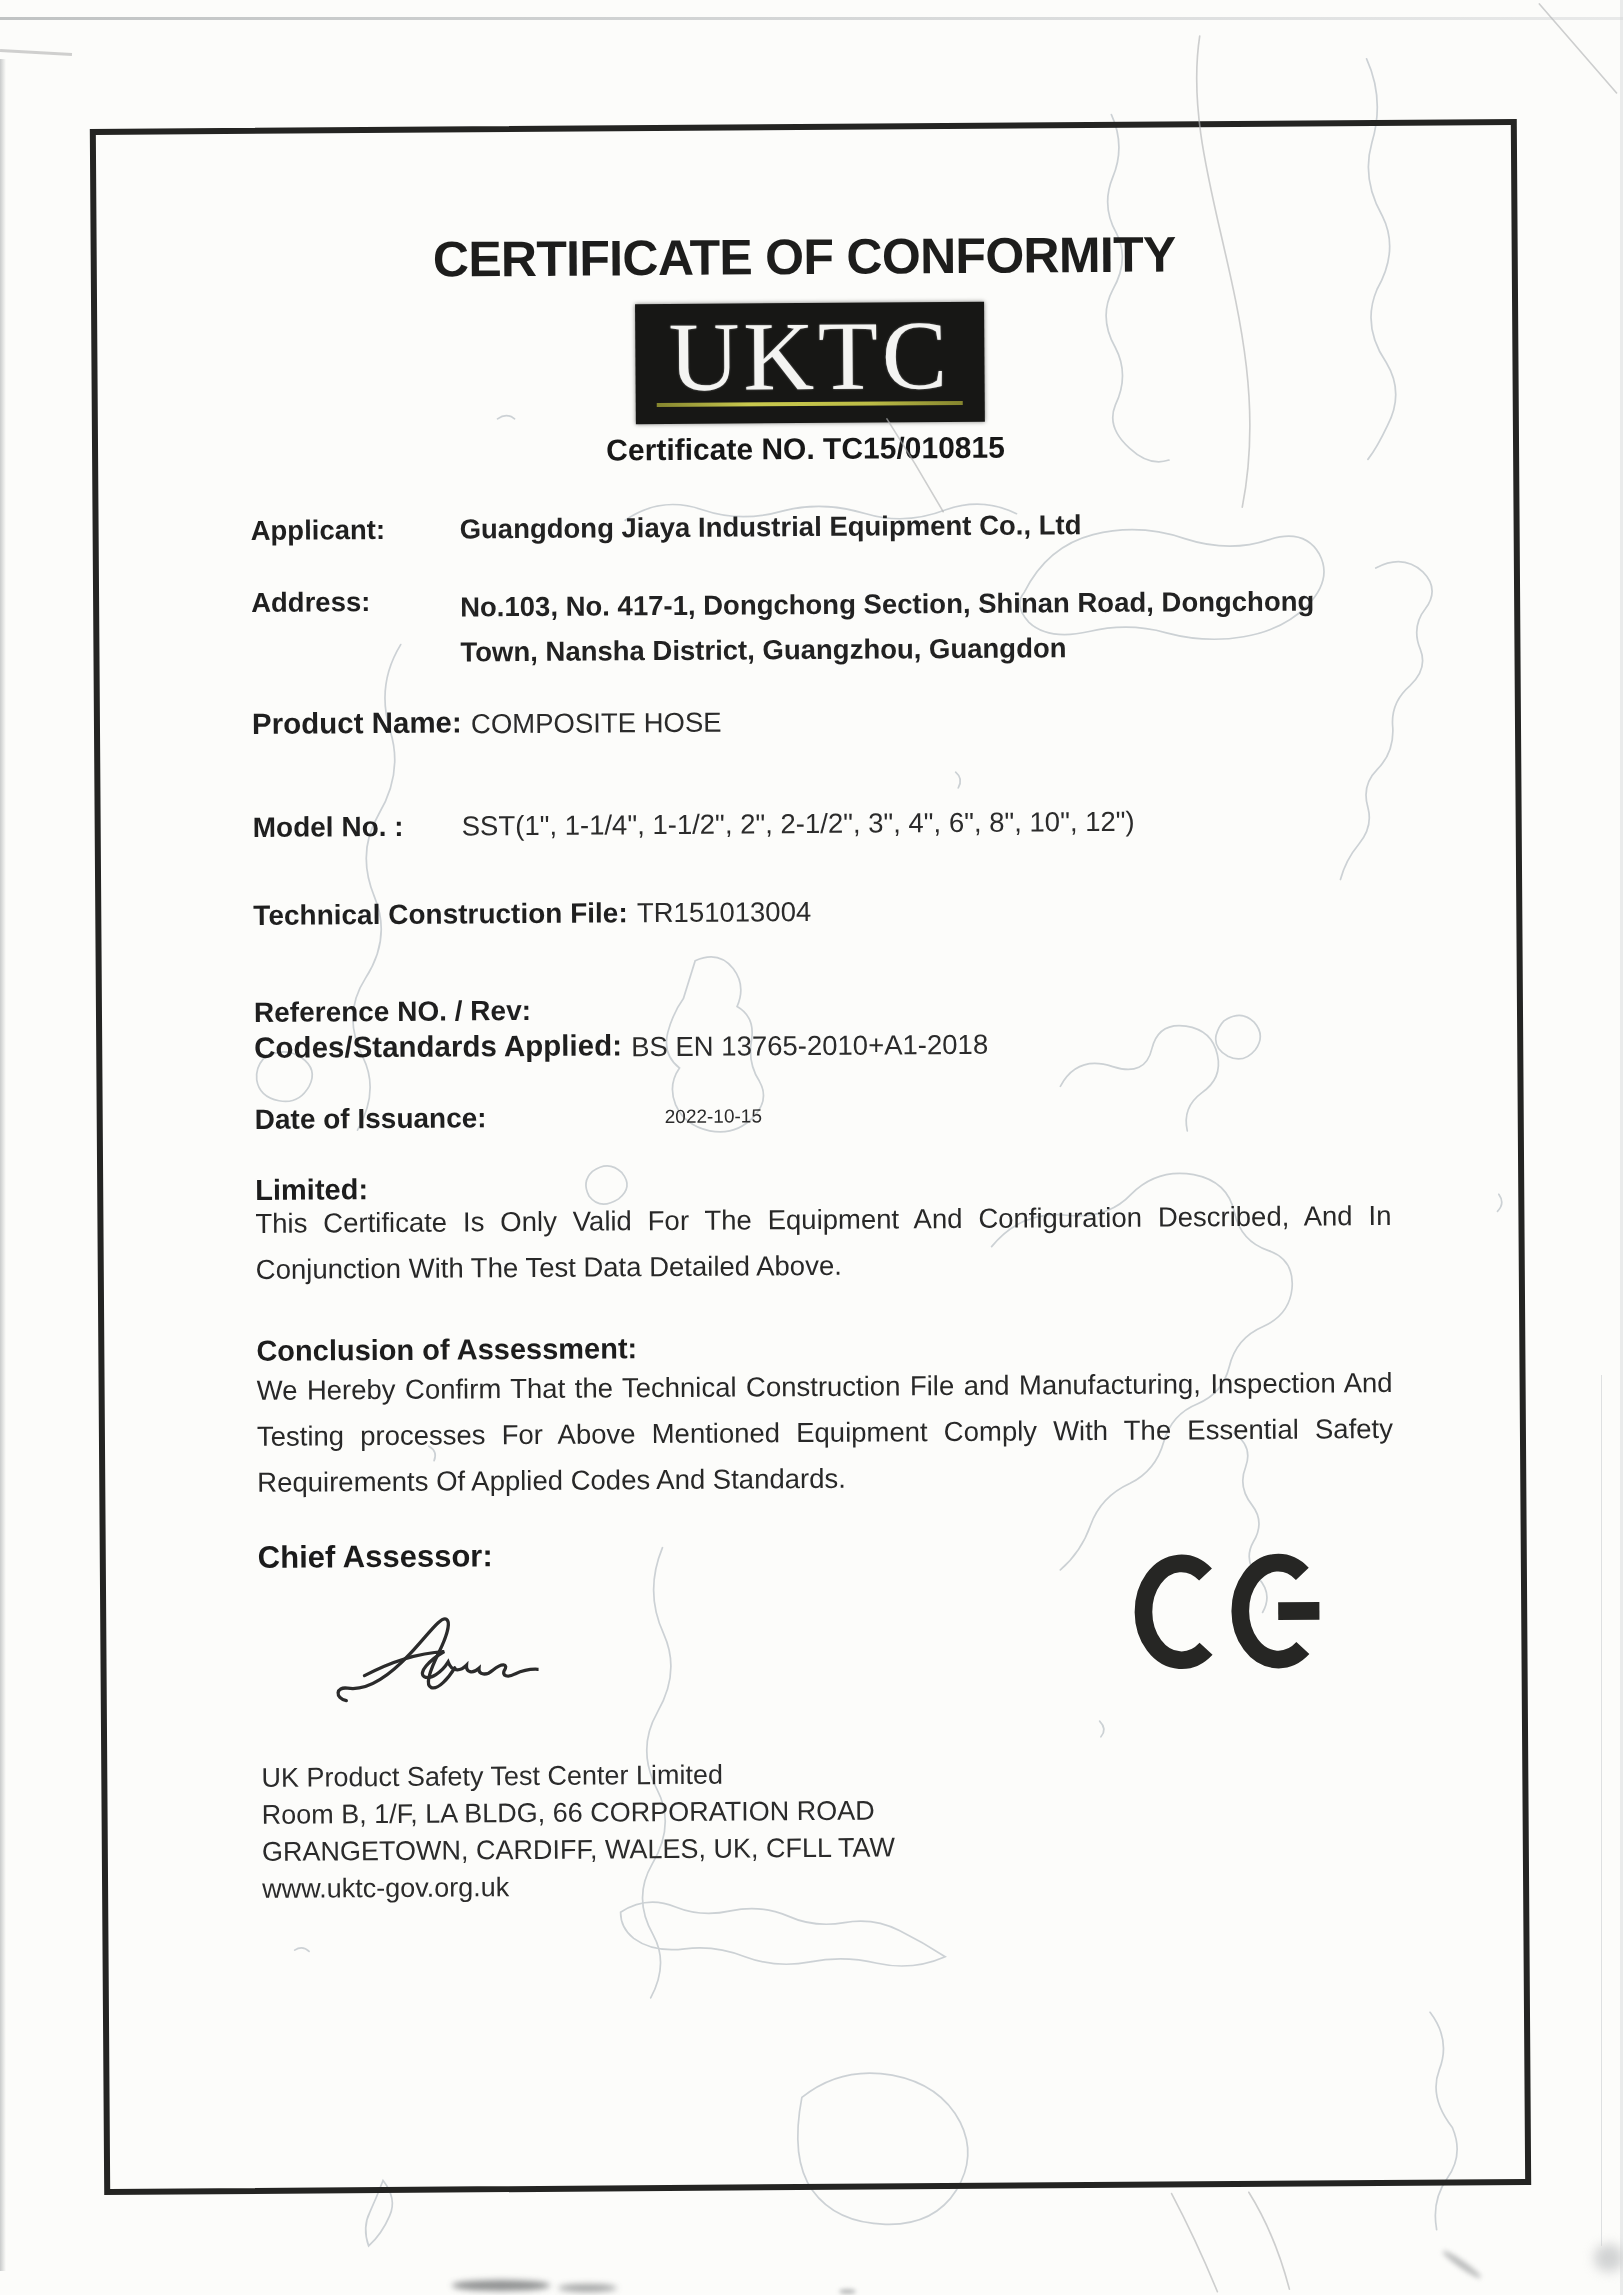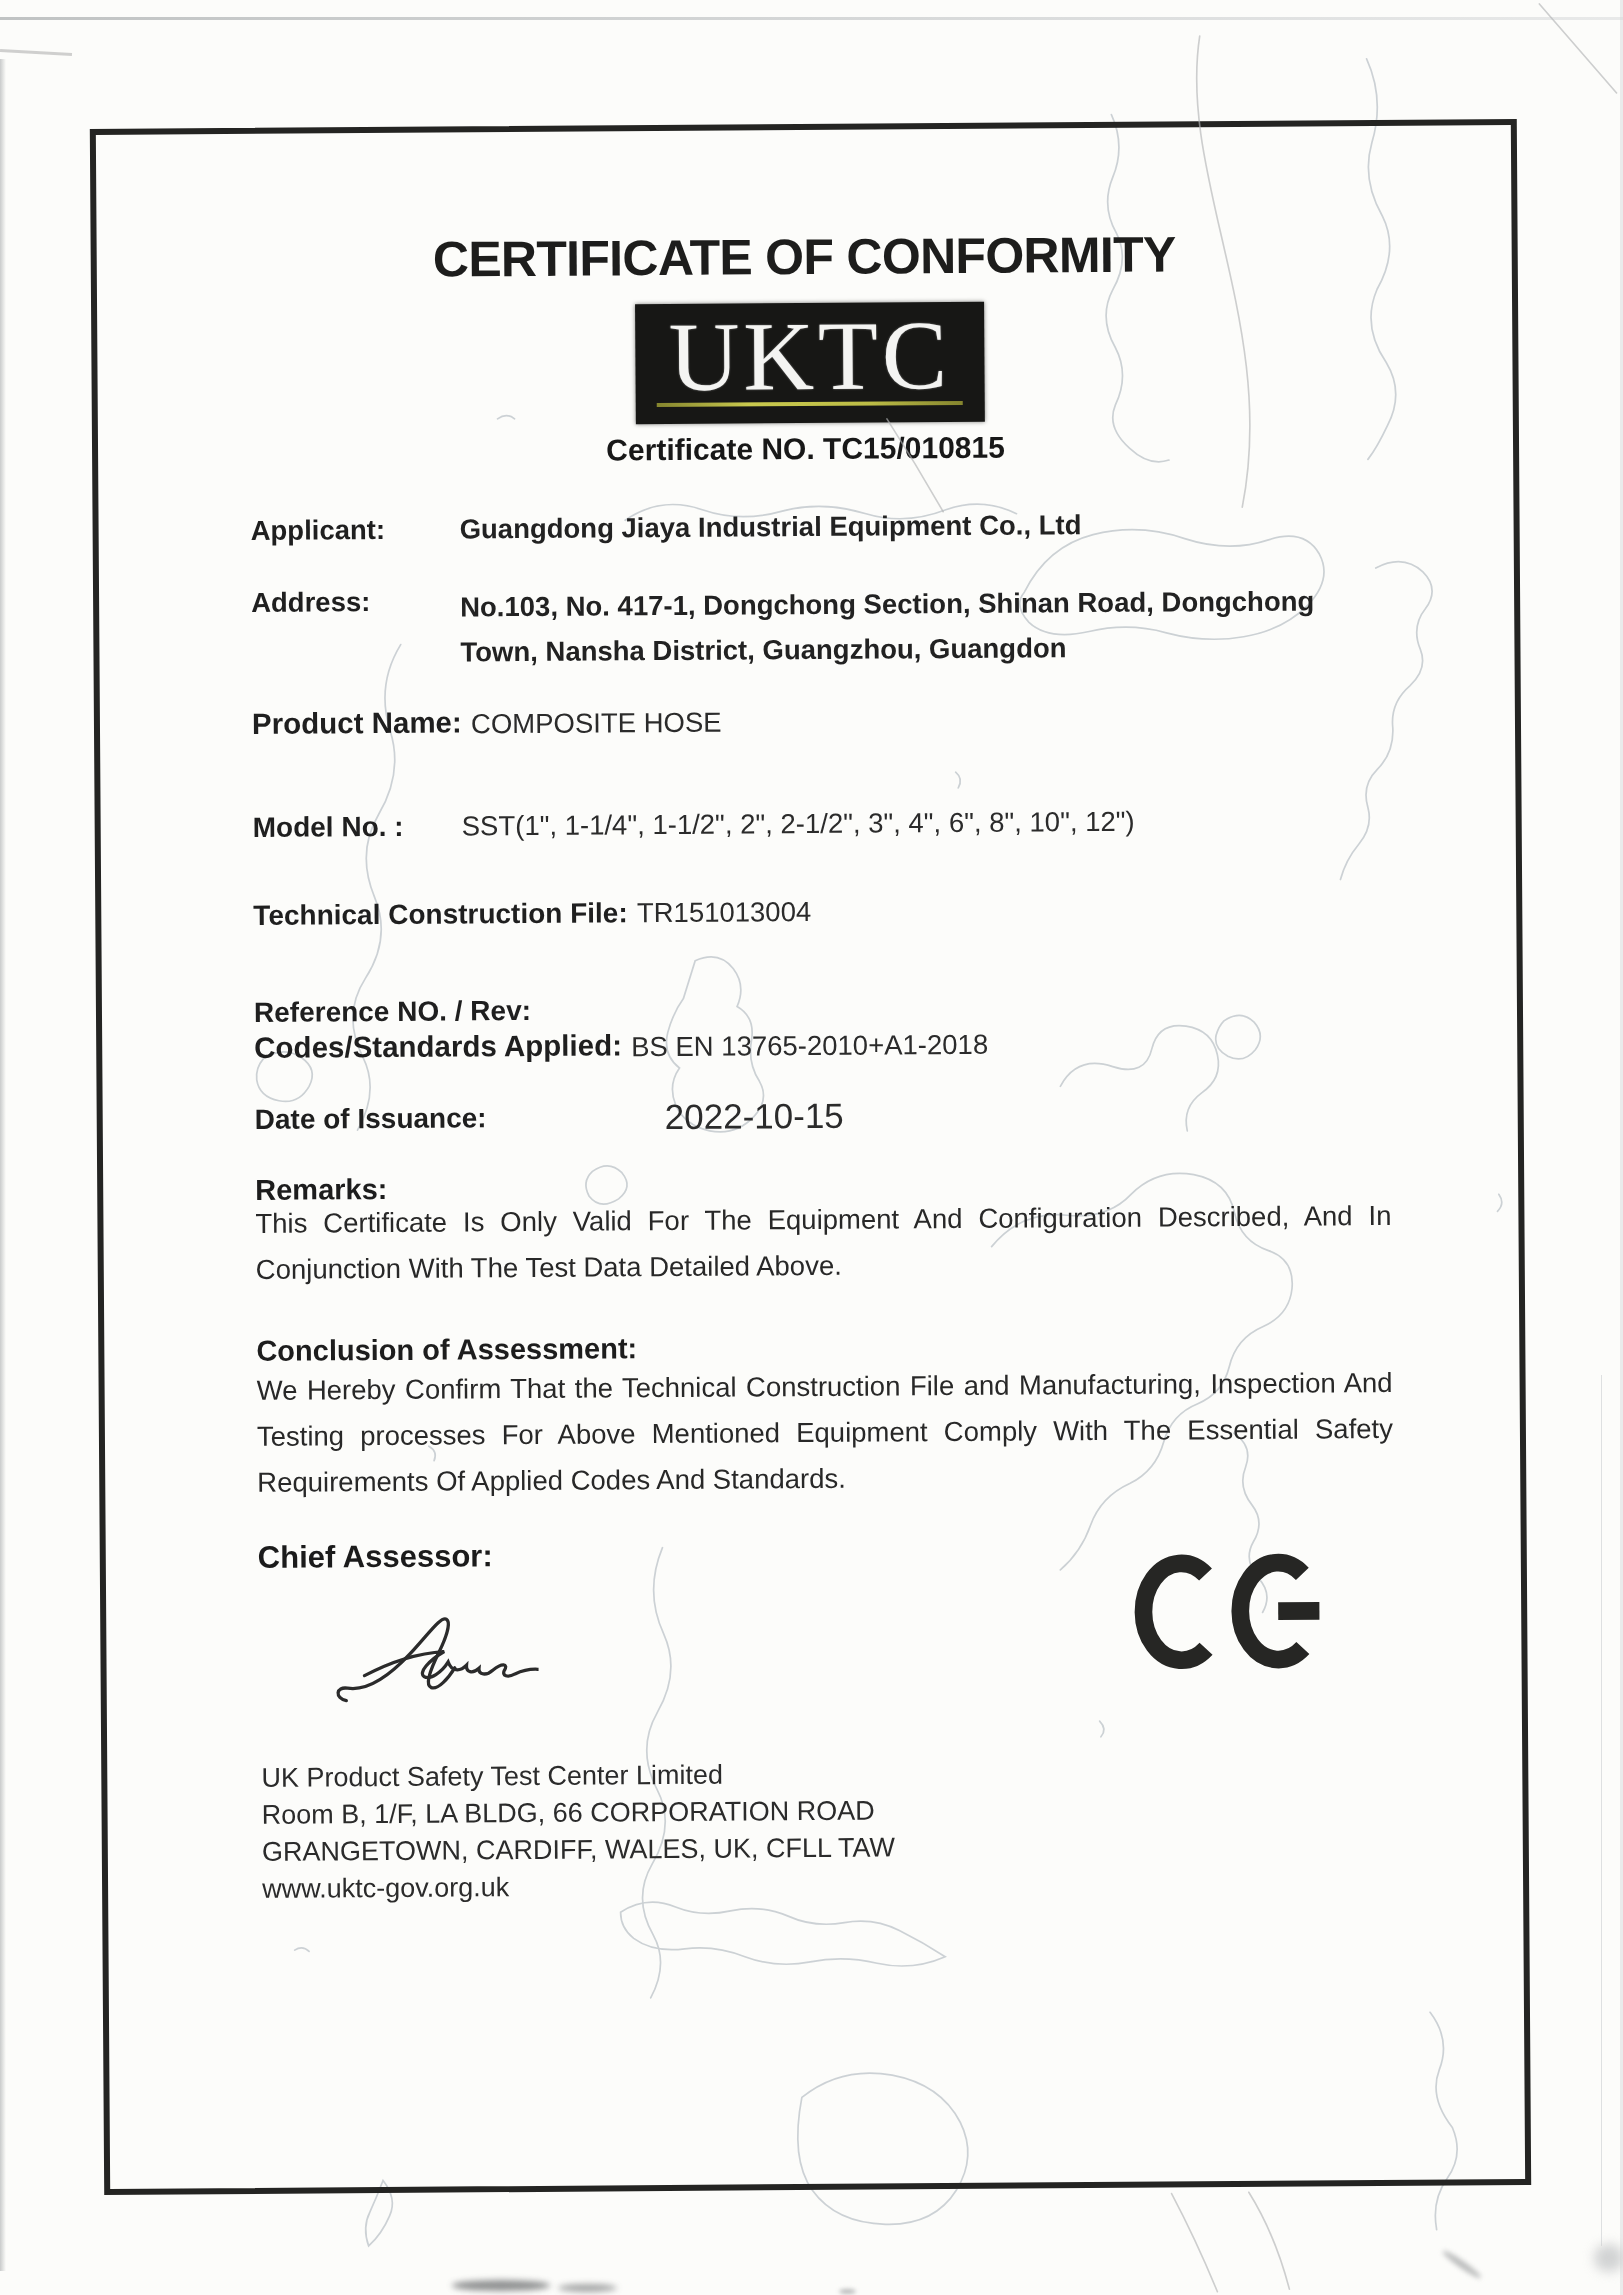--- a/index.html
+++ b/index.html
@@ -134,24 +134,24 @@
     <span class="reg-val"></span>
   </div>
 
   <div class="abs row" style="top:897px;font-size:29.5px">
     <span class="lbl">Codes/Standards Applied:</span>
     <span class="reg-val inline-gap" style="font-size:27.5px;padding-top:2px">BS EN 13765-2010+A1-2018</span>
   </div>
 
   <div class="abs row" style="top:969px;font-size:28px">
     <span class="lbl w626">Date of Issuance:</span>
-    <span class="reg-val" style="font-size:35px">2022-10-15</span>
-  </div>
-
-  <div class="abs sec-h" style="top:1039px">Remarks:</div>
+    <span class="reg-val" style="font-size:19px">2022-10-15</span>
+  </div>
+
+  <div class="abs sec-h" style="top:1039px">Limited:</div>
   <div class="abs para" style="top:1067px">This Certificate Is Only Valid For The Equipment And Configuration Described, And In Conjunction With The Test Data Detailed Above.</div>
 
   <div class="abs sec-h" style="top:1200px">Conclusion of Assessment:</div>
   <div class="abs para" style="top:1234px">We Hereby Confirm That the Technical Construction File and Manufacturing, Inspection And Testing processes For Above Mentioned Equipment Comply With The Essential Safety Requirements Of Applied Codes And Standards.</div>
 
   <div class="abs chief">Chief Assessor:</div>
 
   <svg class="abs sig" width="216" height="131" viewBox="0 0 330 200">
     <g fill="none" stroke="#2b2b2b" stroke-width="5" stroke-linecap="round">
       <path d="M36,164 c-18,-4 -16,-22 2,-19 c30,5 62,-16 96,-52 c30,-32 48,-58 56,-52 c7,5 -1,28 -12,50 c-14,28 -22,50 -12,54 c10,4 26,-14 36,-30"></path>

